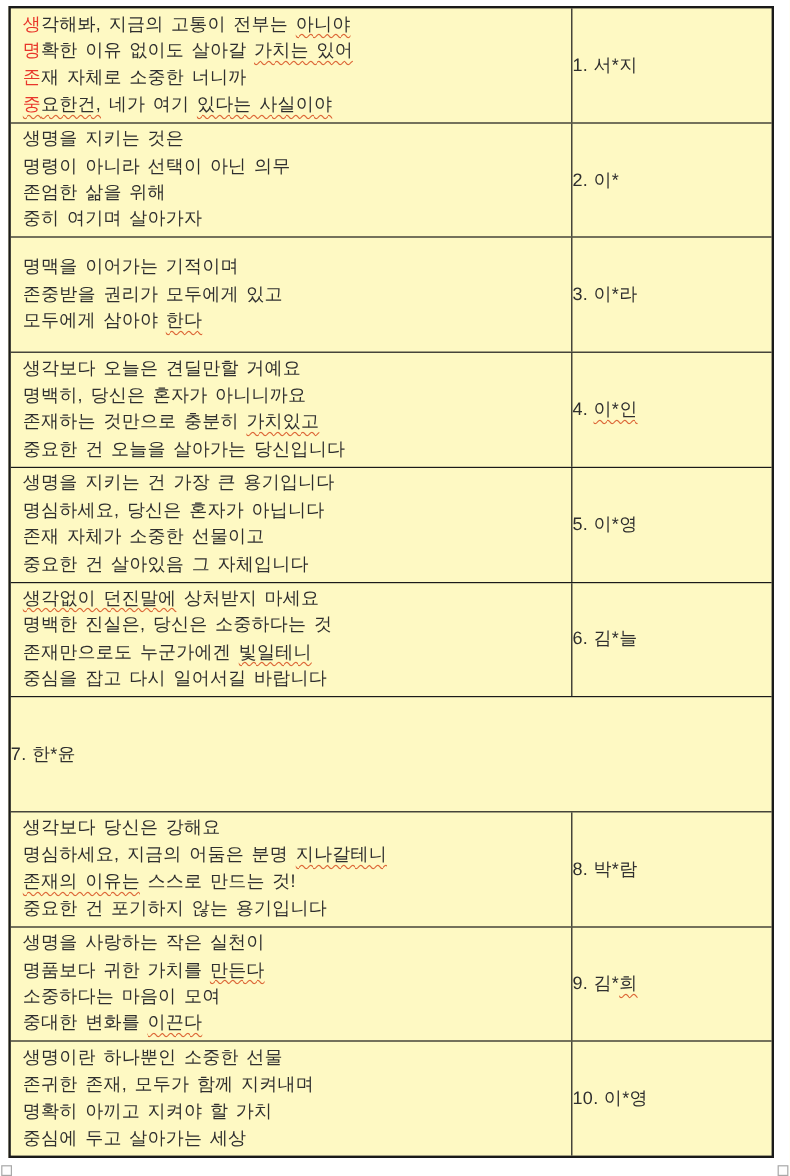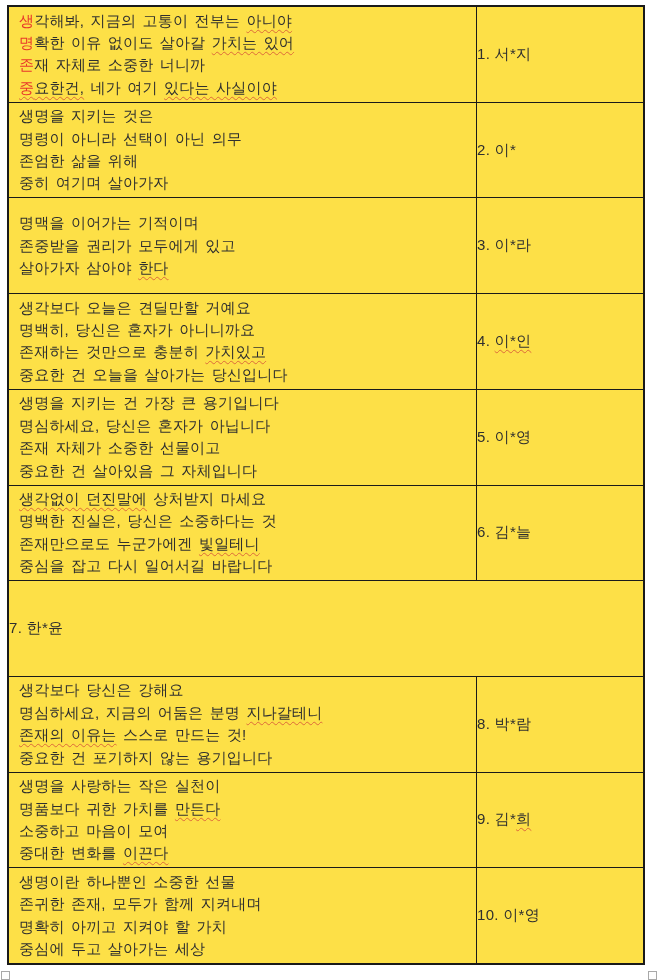--- a/index.html
+++ b/index.html
@@ -19,21 +19,21 @@
   .poem-table {
     position: absolute;
     left: 7px;
     top: 5px;
     width: 638px;
     height: 960px;
     box-sizing: border-box;
     border: 2px solid var(--border, #1a1a1a);
     display: flex;
     flex-direction: column;
-    background: #fde047;
+    background: #fef9c3;
   }
   .row {
     flex: 1 1 0;
     display: flex;
     border-bottom: 1px solid var(--border, #1a1a1a);
     min-height: 0;
   }
   .row:last-child { border-bottom: none; }
   .cell {
     box-sizing: border-box;
@@ -96,21 +96,21 @@
   </div>
 
   <div class="row">
     <div class="cell poem-cell"><div class="poem-line"><span>생명을 지키는 것은</span></div><div class="poem-line"><span>명령이 아니라 선택이 아닌 의무</span></div><div class="poem-line"><span>존엄한 삶을 위해</span></div><div class="poem-line"><span>중히 여기며 살아가자</span></div></div>
     <div class="cell name-cell">
       <span class="name"><span>2. 이*</span></span>
     </div>
   </div>
 
   <div class="row">
-    <div class="cell poem-cell"><div class="poem-line"><span>명맥을 이어가는 기적이며</span></div><div class="poem-line"><span>존중받을 권리가 모두에게 있고</span></div><div class="poem-line"><span>살아가자 삼아야 </span><span class="squiggle">한다</span></div></div>
+    <div class="cell poem-cell"><div class="poem-line"><span>명맥을 이어가는 기적이며</span></div><div class="poem-line"><span>존중받을 권리가 모두에게 있고</span></div><div class="poem-line"><span>모두에게 삼아야 </span><span class="squiggle">한다</span></div></div>
     <div class="cell name-cell">
       <span class="name"><span>3. 이*라</span></span>
     </div>
   </div>
 
   <div class="row">
     <div class="cell poem-cell"><div class="poem-line"><span>생각보다 오늘은 견딜만할 거예요</span></div><div class="poem-line"><span>명백히, 당신은 혼자가 아니니까요</span></div><div class="poem-line"><span>존재하는 것만으로 충분히 </span><span class="squiggle">가치있고</span></div><div class="poem-line"><span>중요한 건 오늘을 살아가는 당신입니다</span></div></div>
     <div class="cell name-cell">
       <span class="name"><span>4. </span><span class="squiggle">이*인</span></span>
     </div>
@@ -137,21 +137,21 @@
   </div>
 
   <div class="row">
     <div class="cell poem-cell"><div class="poem-line"><span>생각보다 당신은 강해요</span></div><div class="poem-line"><span>명심하세요, 지금의 어둠은 분명 </span><span class="squiggle">지나갈테니</span></div><div class="poem-line"><span class="squiggle">존재의 이유는</span><span> 스스로 만드는 것!</span></div><div class="poem-line"><span>중요한 건 포기하지 않는 용기입니다</span></div></div>
     <div class="cell name-cell">
       <span class="name"><span>8. 박*람</span></span>
     </div>
   </div>
 
   <div class="row">
-    <div class="cell poem-cell"><div class="poem-line"><span>생명을 사랑하는 작은 실천이</span></div><div class="poem-line"><span>명품보다 귀한 가치를 </span><span class="squiggle">만든다</span></div><div class="poem-line"><span>소중하고 마음이 모여</span></div><div class="poem-line"><span>중대한 변화를 </span><span class="squiggle">이끈다</span></div></div>
+    <div class="cell poem-cell"><div class="poem-line"><span>생명을 사랑하는 작은 실천이</span></div><div class="poem-line"><span>명품보다 귀한 가치를 </span><span class="squiggle">만든다</span></div><div class="poem-line"><span>소중하다는 마음이 모여</span></div><div class="poem-line"><span>중대한 변화를 </span><span class="squiggle">이끈다</span></div></div>
     <div class="cell name-cell">
       <span class="name"><span>9. 김*</span><span class="squiggle">희</span></span>
     </div>
   </div>
 
   <div class="row">
     <div class="cell poem-cell"><div class="poem-line"><span>생명이란 하나뿐인 소중한 선물</span></div><div class="poem-line"><span>존귀한 존재, 모두가 함께 지켜내며</span></div><div class="poem-line"><span>명확히 아끼고 지켜야 할 가치</span></div><div class="poem-line"><span>중심에 두고 살아가는 세상</span></div></div>
     <div class="cell name-cell">
       <span class="name"><span>10. 이*영</span></span>
     </div>

